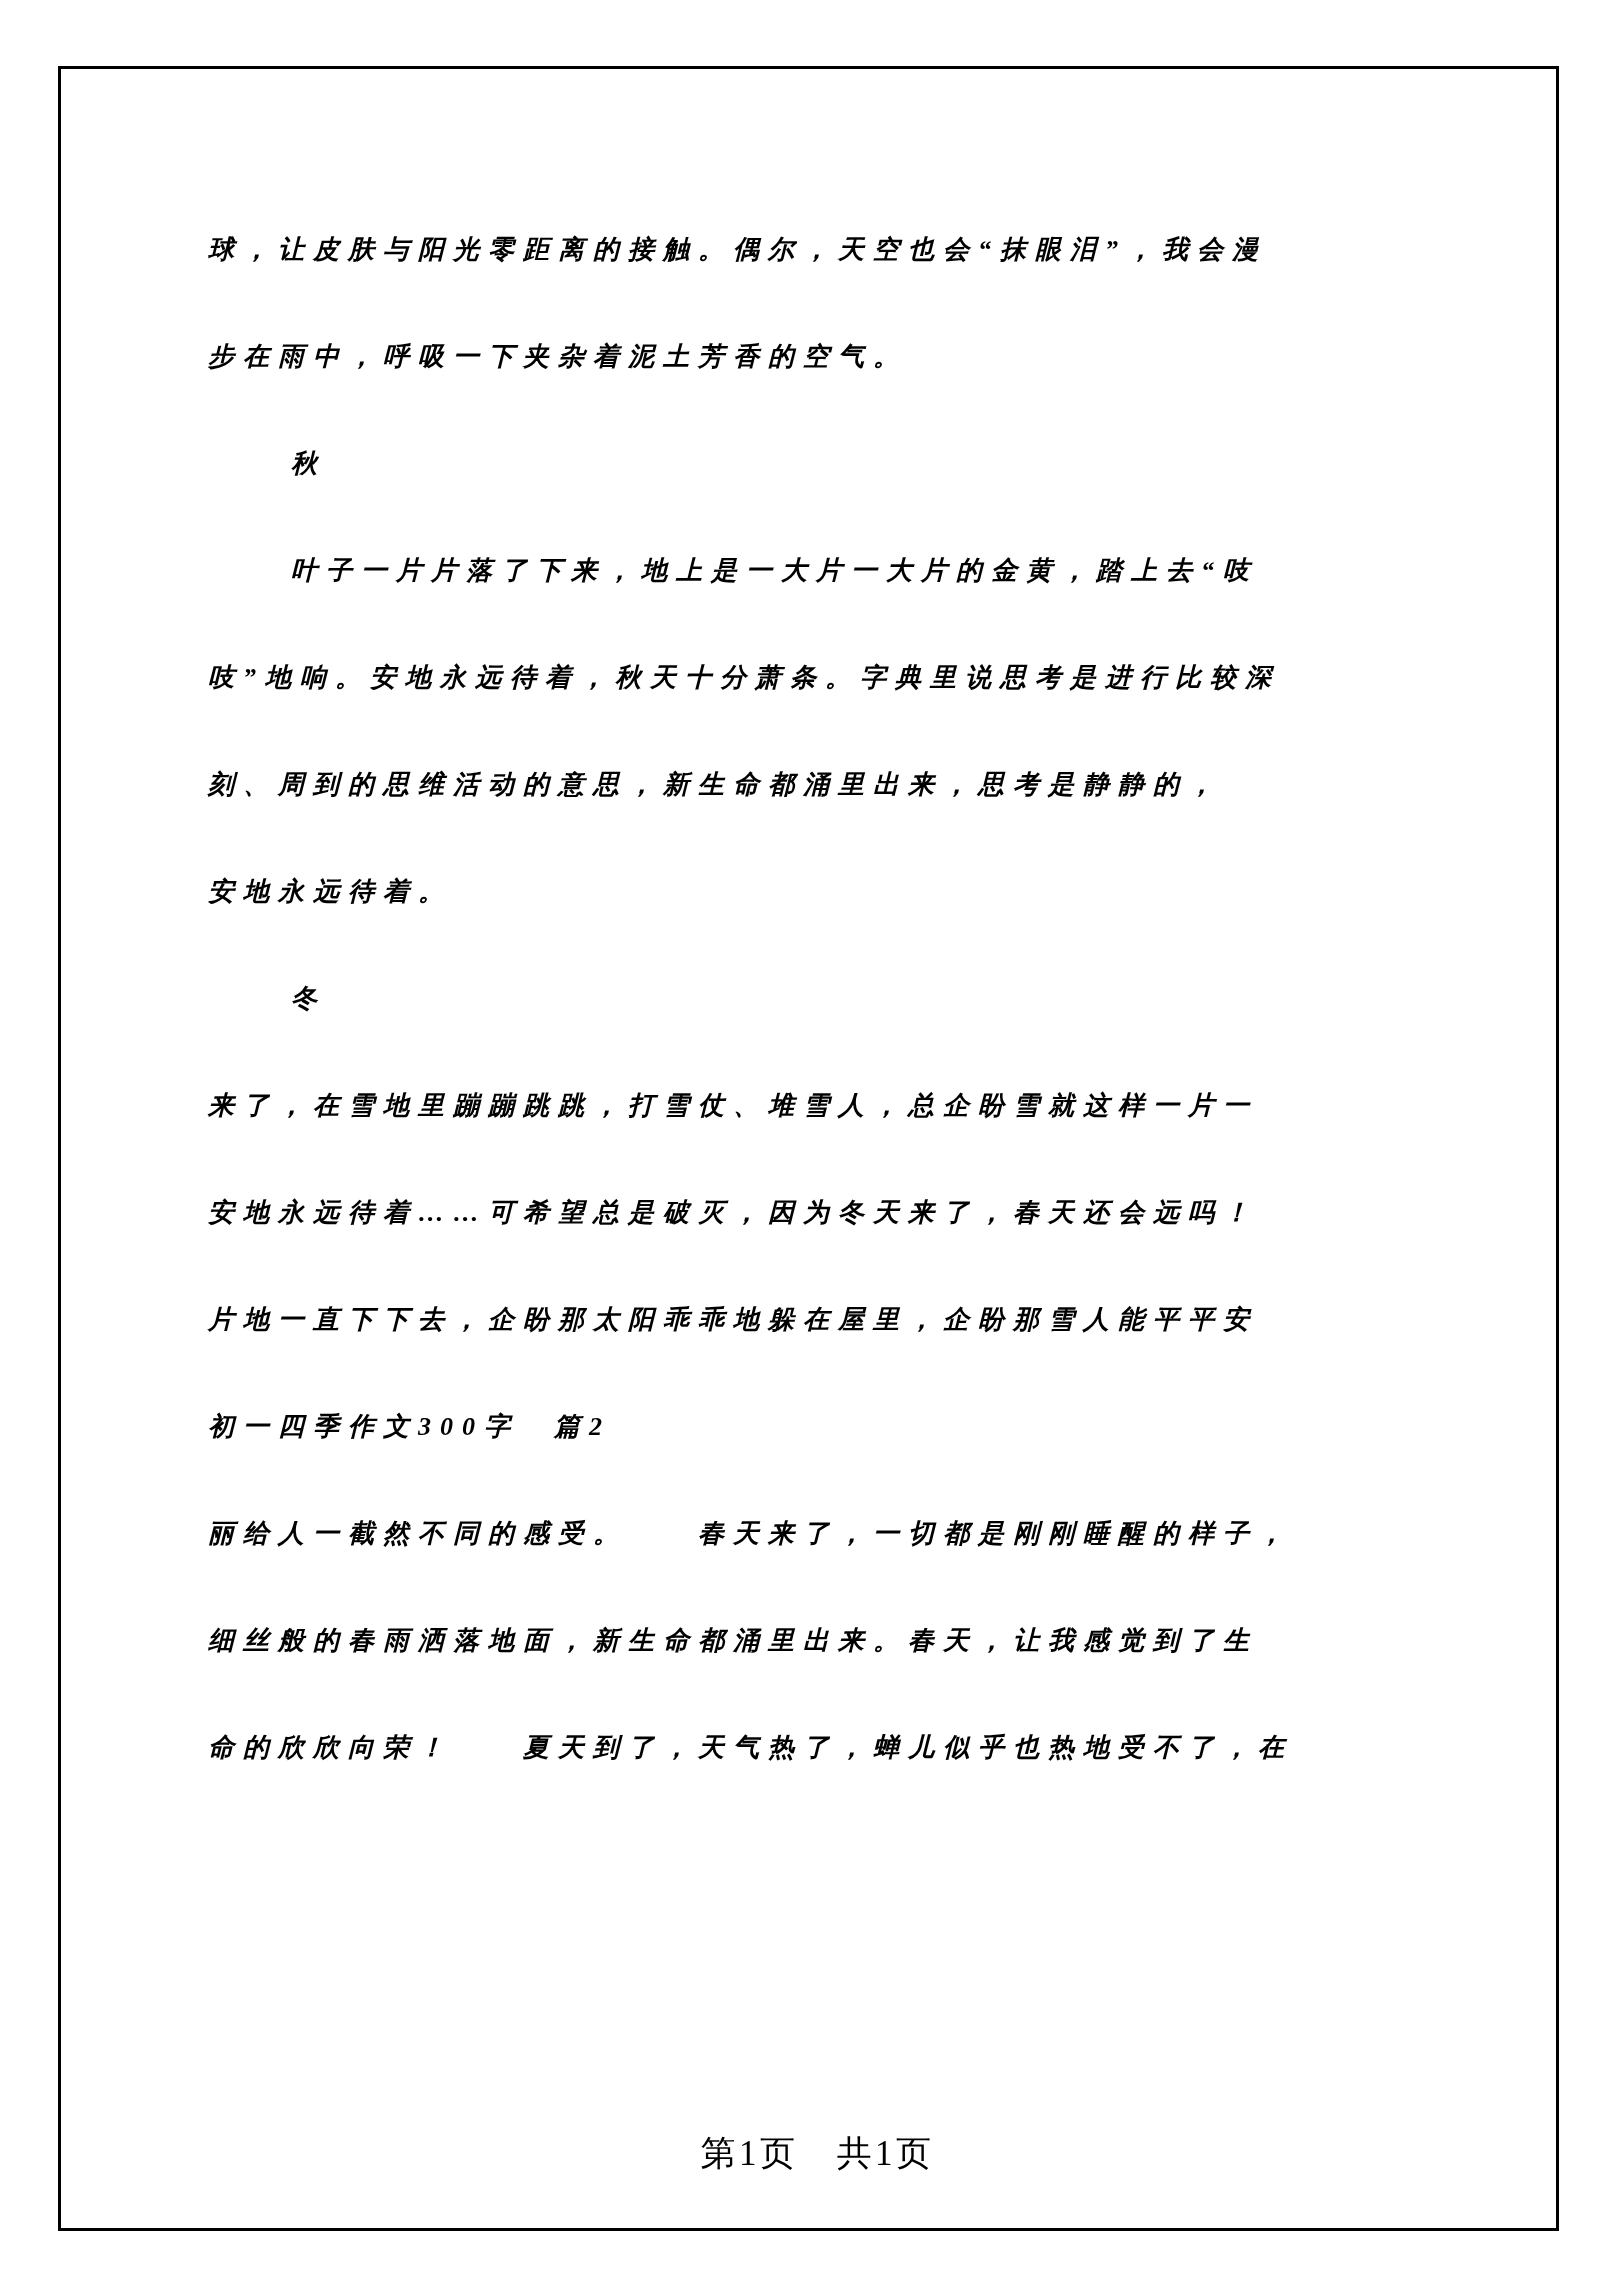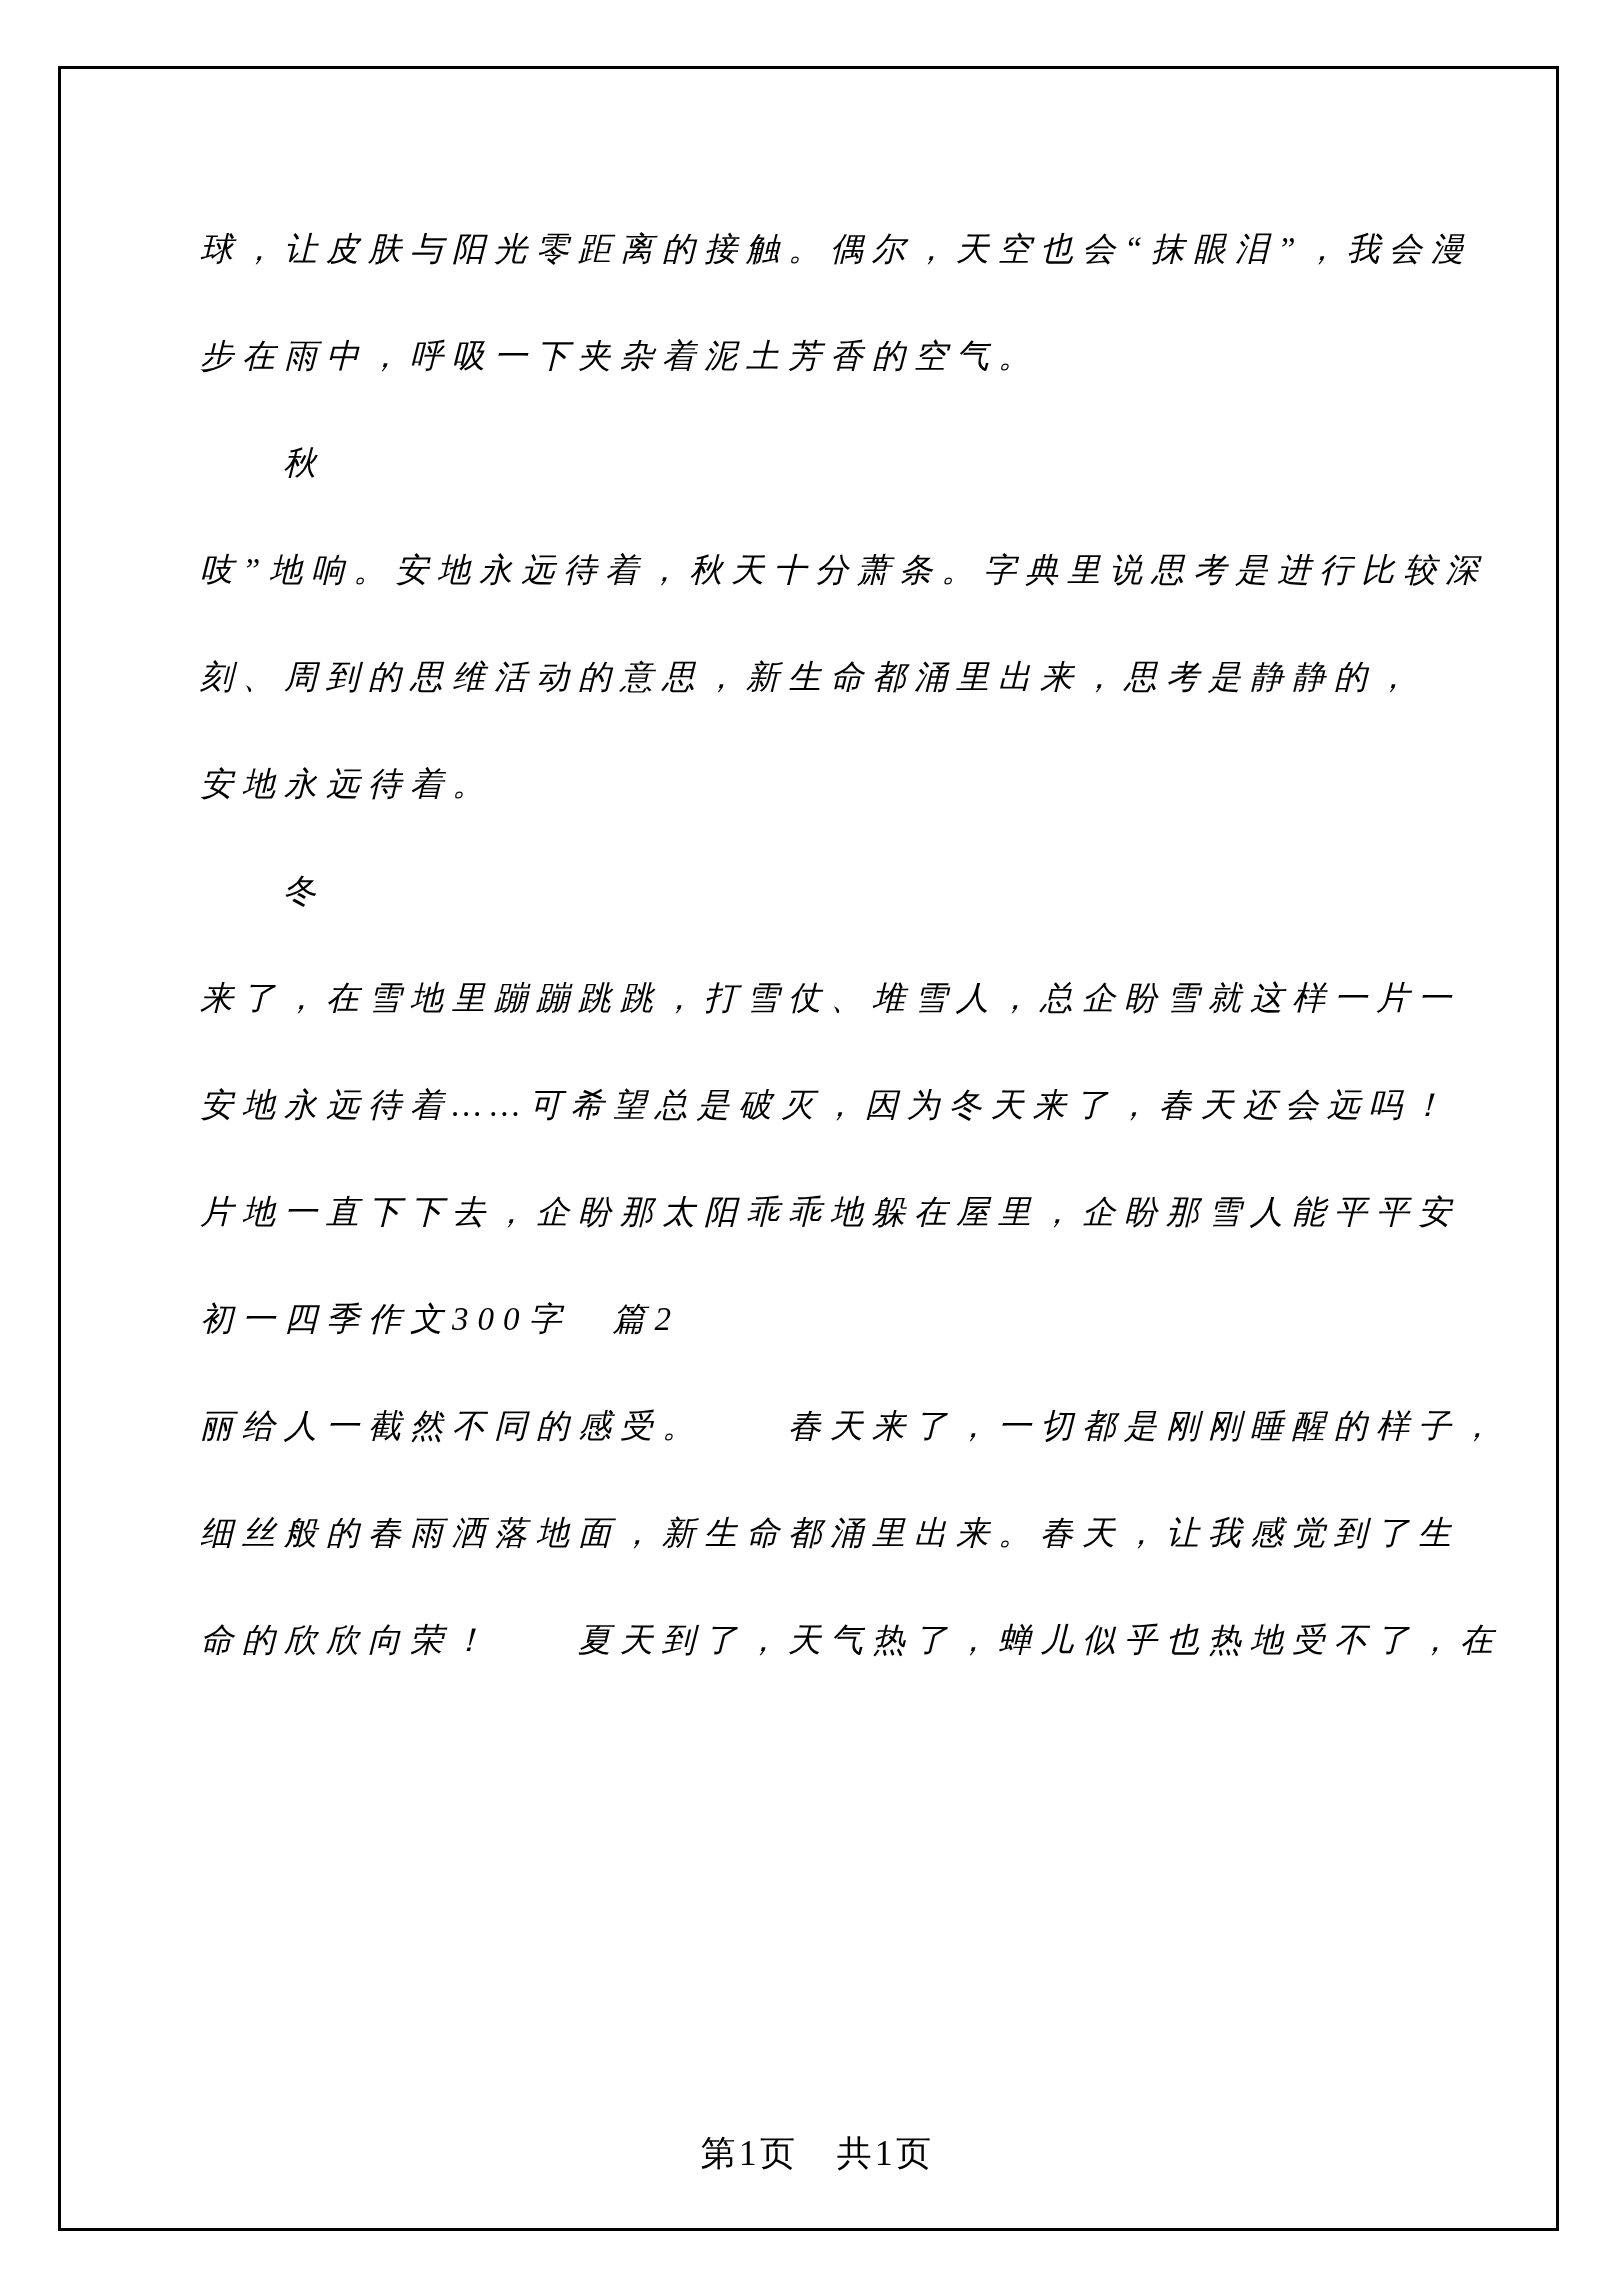--- a/index.html
+++ b/index.html
@@ -20,28 +20,29 @@
     position: absolute;
     left: 58px;
     top: 66px;
     width: 1501px;
     height: 2165px;
     border: 3.4px solid #000000;
     box-sizing: border-box;
   }
   .essay {
     position: absolute;
-    left: 200px;
+    left: 208px;
     top: 196px;
     width: 1267px;
-    font-size: 33px;
+    font-size: 26px;
     line-height: 107px;
     letter-spacing: 9px;
     font-style: italic;
     white-space: nowrap;
+    font-weight: bold;
   }
   .line {
     height: 107px;
   }
   .line.indent {
     text-indent: 83px;
   }
   .footer {
     position: absolute;
     left: 6px;
@@ -58,20 +59,21 @@
 </head>
 <body>
 
 <div class="page">
   <div class="frame"></div>
 
   <div class="essay">
     <div class="line">球，让皮肤与阳光零距离的接触。偶尔，天空也会“抹眼泪”，我会漫</div>
     <div class="line">步在雨中，呼吸一下夹杂着泥土芳香的空气。</div>
     <div class="line indent">秋</div>
+    <div class="line indent">叶子一片片落了下来，地上是一大片一大片的金黄，踏上去“吱</div>
     <div class="line">吱”地响。安地永远待着，秋天十分萧条。字典里说思考是进行比较深</div>
     <div class="line">刻、周到的思维活动的意思，新生命都涌里出来，思考是静静的，</div>
     <div class="line">安地永远待着。</div>
     <div class="line indent">冬</div>
     <div class="line">来了，在雪地里蹦蹦跳跳，打雪仗、堆雪人，总企盼雪就这样一片一</div>
     <div class="line">安地永远待着……可希望总是破灭，因为冬天来了，春天还会远吗！</div>
     <div class="line">片地一直下下去，企盼那太阳乖乖地躲在屋里，企盼那雪人能平平安</div>
     <div class="line">初一四季作文300字　篇2</div>
     <div class="line">丽给人一截然不同的感受。　　春天来了，一切都是刚刚睡醒的样子，</div>
     <div class="line">细丝般的春雨洒落地面，新生命都涌里出来。春天，让我感觉到了生</div>

